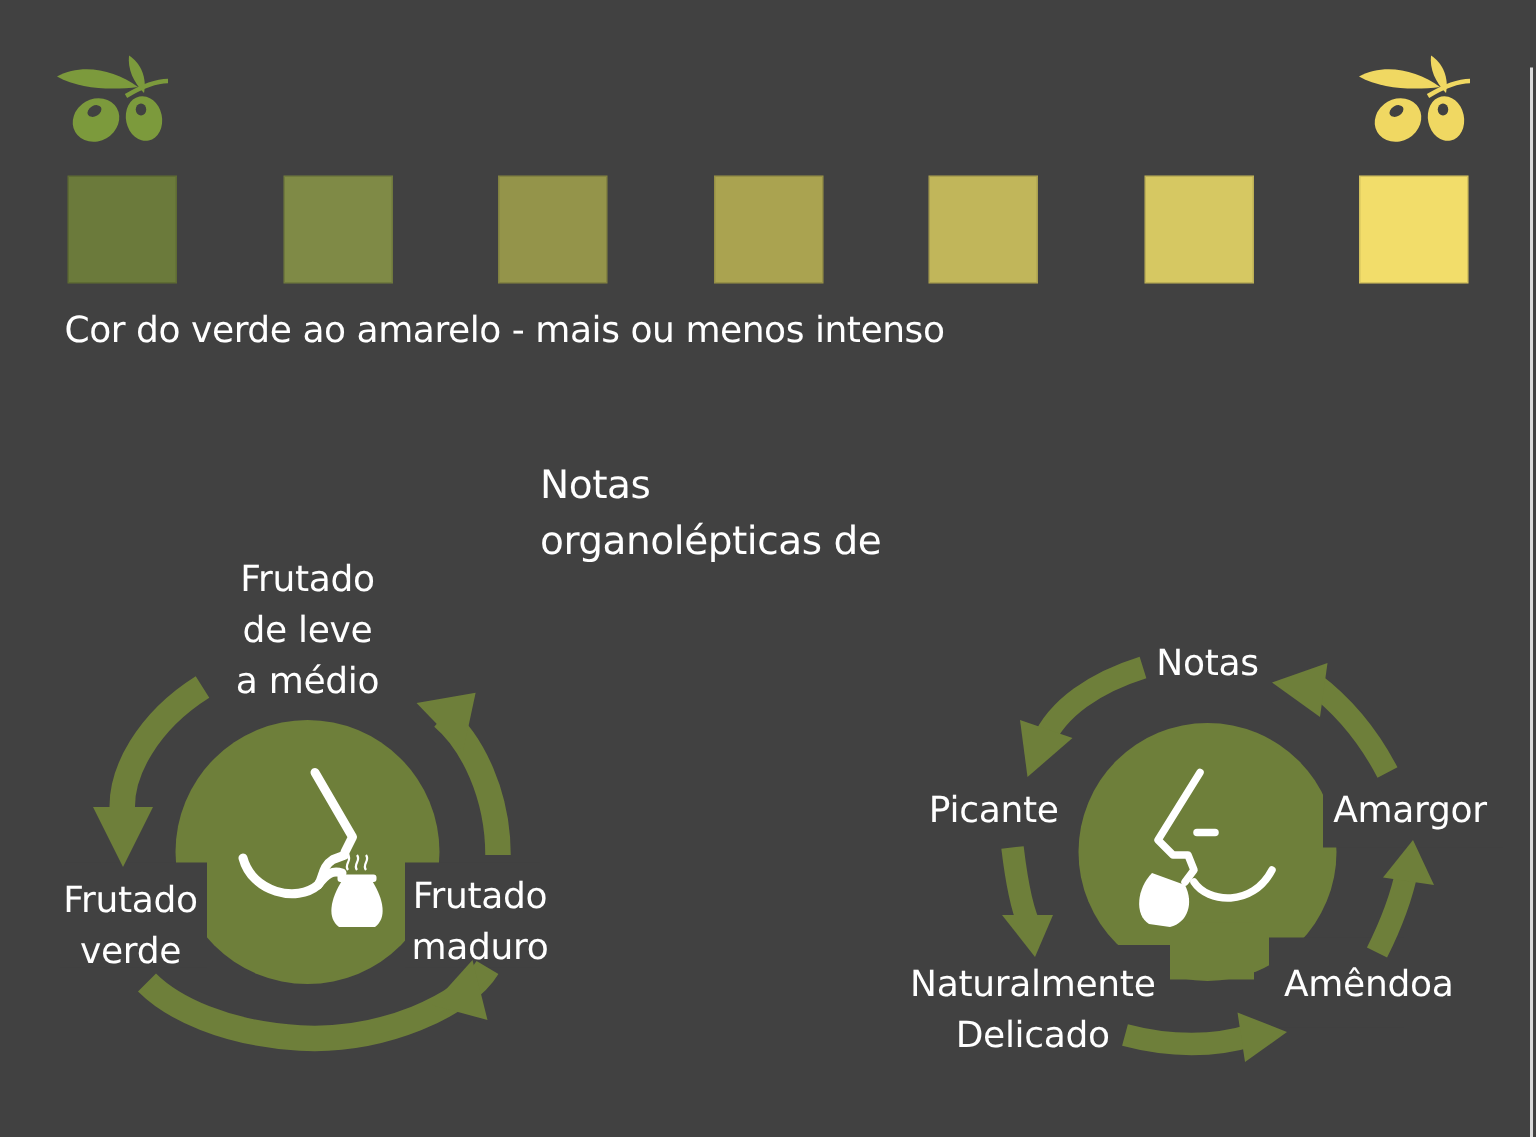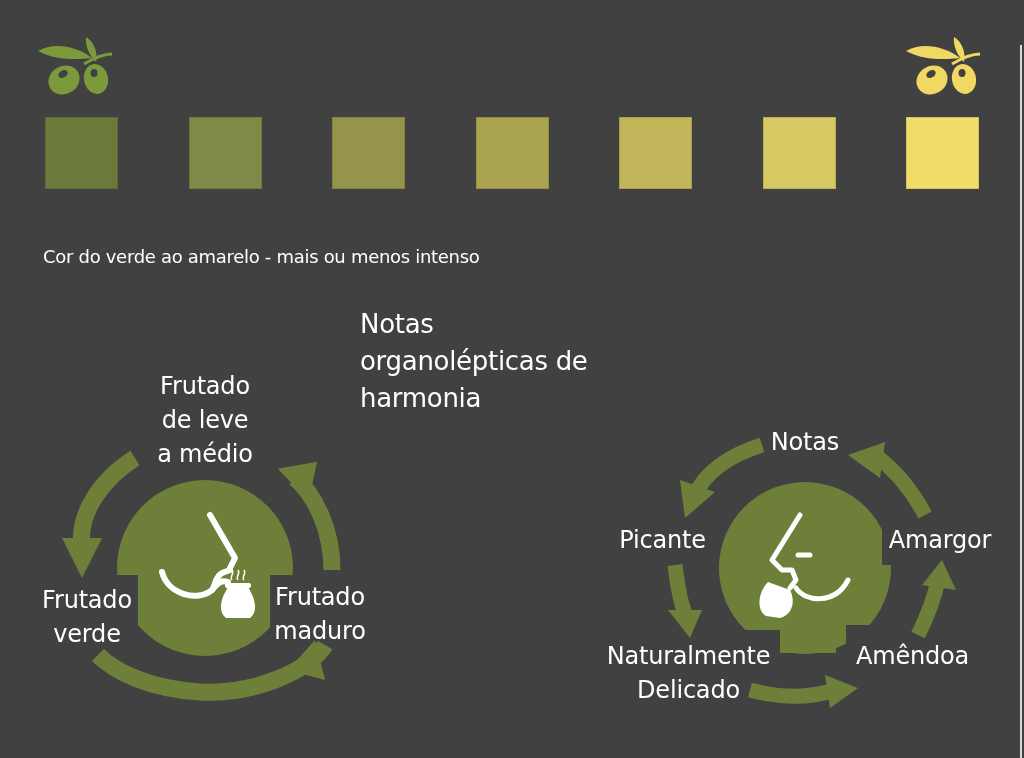--- a/index.html
+++ b/index.html
@@ -2,21 +2,21 @@
 <html><head>
 <meta charset="utf-8">
 <style>
   html, body { margin: 0; padding: 0; }
   body {
     width: 1024px; height: 758px; overflow: hidden;
     background: #414141; position: relative;
     font-family: "DejaVu Sans", sans-serif; color: #ffffff;
   }
   .swatch { position: absolute; top: 117px; width: 73px; height: 72px; border: 1px solid rgba(0,0,0,0.12); box-sizing: border-box; }
-  .caption { position: absolute; left: 43px; top: 206px; font-size: 18px; letter-spacing: -0.3px; white-space: nowrap; margin-top: 40px; }
+  .caption { position: absolute; left: 43px; top: 206px; font-size: 24px; letter-spacing: -0.3px; white-space: nowrap; }
   .title { position: absolute; left: 360px; width: 300px; top: 306px; font-size: 26px; line-height: 37px; letter-spacing: -0.3px; }
   .title span { display: block; white-space: nowrap; }
   .lbl { position: absolute; font-size: 24px; line-height: 34px; text-align: center; white-space: nowrap; letter-spacing: -0.2px; }
   .lbl span { display: block; }
   .edge-line { position: absolute; left: 1020px; top: 45px; width: 2px; height: 713px; background: #d9d9d9; }
   svg { position: absolute; overflow: visible; }
 </style>
 </head>
 <body style="background: rgb(65, 65, 65);">
 
@@ -50,21 +50,20 @@
 <div class="swatch" id="sw3" style="left: 476px; background: rgb(170, 163, 80);"></div>
 <div class="swatch" id="sw4" style="left: 619px; background: rgb(193, 182, 90);"></div>
 <div class="swatch" id="sw5" style="left: 763px; background: rgb(214, 200, 98);"></div>
 <div class="swatch" id="sw6" style="left: 906px; background: rgb(242, 221, 106);"></div>
 
 <div class="caption">Cor do verde ao amarelo - mais ou menos intenso</div>
 
 <div class="title">
   <span>Notas</span>
   <span>organolépticas de</span>
-  <span>harmonia</span>
 </div>
 
 <svg style="left:40px;top:440px;" width="320" height="270" viewBox="0 0 320 270">
 
   <g fill="#6e7f3a">
     <circle cx="165" cy="128" r="88"></circle>
   </g>
 
   <rect x="0" y="135" width="98" height="70" fill="#414141"></rect>
   <rect x="230" y="135" width="90" height="70" fill="#414141"></rect>

